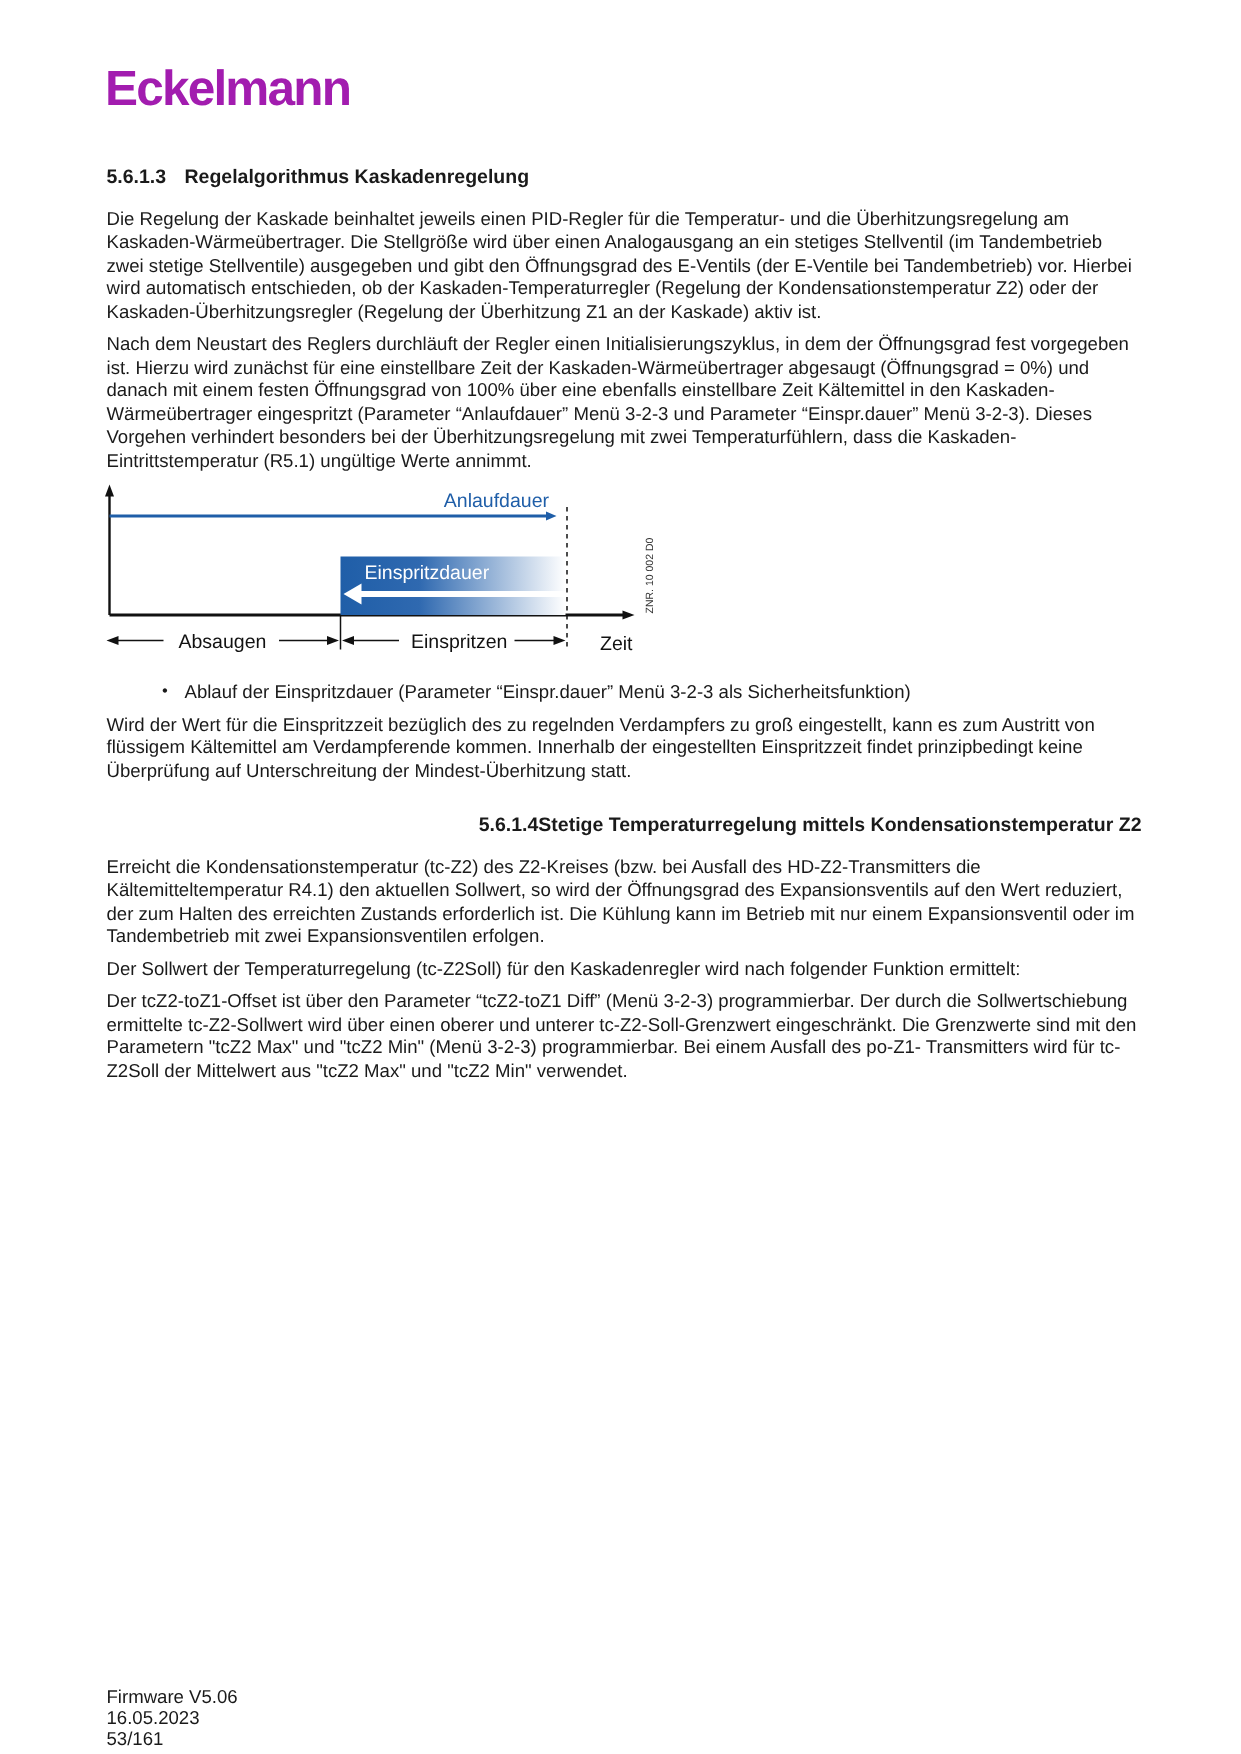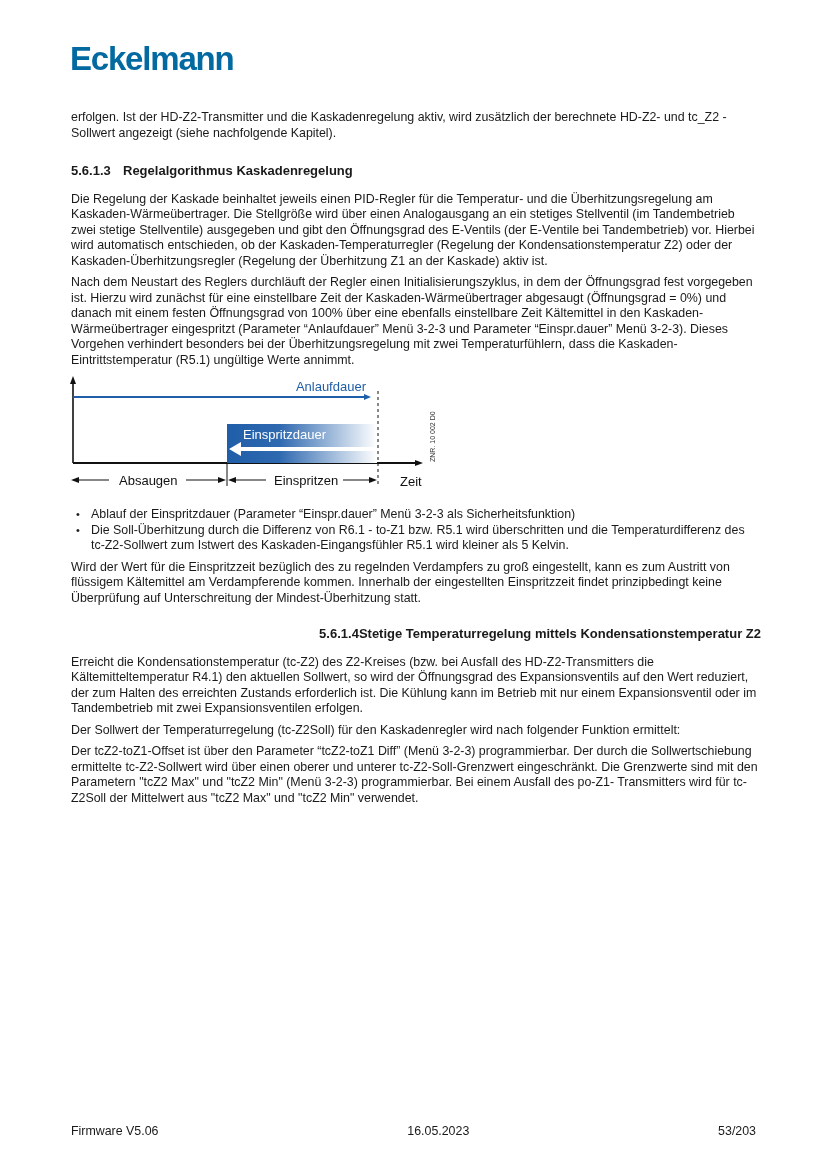--- a/index.html
+++ b/index.html
@@ -3,51 +3,50 @@
 <meta charset="utf-8">
 <style>
   html, body { margin: 0; padding: 0; background: #ffffff; }
   body {
     width: 827px; height: 1169px; position: relative; overflow: hidden;
     font-family: "Liberation Sans", sans-serif; color: #1a1a1a;
   }
   .logo {
     position: absolute; left: 70px; top: 40px;
     font-family: "Liberation Sans", sans-serif; font-weight: bold;
-    font-size: 33px; letter-spacing: -1.2px; color: #0369a1;
+    font-size: 33px; letter-spacing: -1.2px; color: #a21caf;
   }
   .content {
     position: absolute; left: 71px; top: 110px; width: 690px;
     font-size: 12.4px; line-height: 15.5px;
   }
   p { margin: 0 0 6px 0; }
   h2 {
     font-size: 13px; font-weight: bold; margin: 0; padding: 0;
   }
   h2 .num { display: inline-block; width: 52px; }
   h3 { font-size: 12.4px; font-weight: bold; margin: 0 0 4px 0; }
   ul { margin: 0 0 6px 0; padding: 0 0 0 20px; list-style: none; }
-  ul li { position: relative; }
+  ul li { position: relative; margin-left: 32px; }
   ul li::before {
     content: "\2022"; position: absolute; left: -15px; top: 0; font-size: 11px;
   }
   .diagram { position: relative; width: 700px; height: 127px; margin: 6px 0 6px -10px; }
   .footer {
     position: absolute; top: 1124px; left: 71px; width: 685px;
-    font-size: 12.4px; display: flex; justify-content: space-between;
+    font-size: 12.4px; display: flex;  flex-direction: column;
   }
   .footer span { display: inline-block; }
 </style>
 </head>
 <body>
 
 <div class="logo">Eckelmann</div>
 
 <div class="content">
-  <p style="margin-bottom:22px;">erfolgen. Ist der HD-Z2-Transmitter und die Kaskadenregelung aktiv, wird zusätzlich der berechnete HD-Z2- und tc_Z2 - Sollwert angezeigt (siehe nachfolgende Kapitel).</p>
 
   <h2 style="margin-bottom:13px;">
     <span class="num">5.6.1.3</span><span>Regelalgorithmus Kaskadenregelung</span>
   </h2>
 
   <p>Die Regelung der Kaskade beinhaltet jeweils einen PID-Regler für die Temperatur- und die Überhitzungsregelung am Kaskaden-Wärmeübertrager. Die Stellgröße wird über einen Analogausgang an ein stetiges Stellventil  (im Tandembetrieb zwei stetige Stellventile) ausgegeben und gibt den Öffnungsgrad des E-Ventils (der E-Ventile bei Tandembetrieb) vor. Hierbei wird automatisch entschieden, ob der Kaskaden-Temperaturregler (Regelung der Kondensationstemperatur Z2) oder der Kaskaden-Überhitzungsregler (Regelung der Überhitzung Z1 an der Kaskade) aktiv ist.</p>
   <p>Nach dem Neustart des Reglers durchläuft der Regler einen Initialisierungszyklus, in dem der Öffnungsgrad fest vorgegeben ist. Hierzu wird zunächst für eine einstellbare Zeit der Kaskaden-Wärmeübertrager abgesaugt (Öffnungsgrad = 0%) und danach mit einem festen Öffnungsgrad von 100% über eine ebenfalls einstellbare Zeit Kältemittel in den Kaskaden-Wärmeübertrager eingespritzt (Parameter “Anlaufdauer” Menü 3-2-3 und Parameter “Einspr.dauer” Menü 3-2-3). Dieses Vorgehen verhindert besonders bei der Überhitzungsregelung mit zwei Temperaturfühlern, dass die Kaskaden-Eintrittstemperatur (R5.1) ungültige Werte annimmt.</p>
 
   <div class="diagram">
     <svg width="400" height="127" viewBox="0 0 400 127">
@@ -88,30 +87,29 @@
       <text x="182" y="65" font-family="Liberation Sans, sans-serif" font-size="13" fill="#ffffff">Einspritzdauer</text>
       <text x="58" y="111" font-family="Liberation Sans, sans-serif" font-size="13" fill="#111">Absaugen</text>
       <text x="213" y="111" font-family="Liberation Sans, sans-serif" font-size="13" fill="#111">Einspritzen</text>
       <text x="339" y="112" font-family="Liberation Sans, sans-serif" font-size="13" fill="#111">Zeit</text>
       <text x="0" y="0" transform="translate(374,88) rotate(-90)" font-family="Liberation Sans, sans-serif" font-size="7" fill="#333">ZNR. 10 002 D0</text>
     </svg>
   </div>
 
   <ul>
     <li>Ablauf der Einspritzdauer (Parameter “Einspr.dauer” Menü 3-2-3 als Sicherheitsfunktion)</li>
-    <li>Die Soll-Überhitzung durch die Differenz von R6.1 - to-Z1 bzw. R5.1 wird überschritten und die Temperaturdifferenz des tc-Z2-Sollwert zum Istwert des Kaskaden-Eingangsfühler R5.1 wird kleiner als 5 Kelvin.</li>
   </ul>
   <p style="margin-bottom:20px;">Wird der Wert für die Einspritzzeit bezüglich des zu regelnden Verdampfers zu groß eingestellt, kann es zum Austritt von flüssigem Kältemittel am Verdampferende kommen. Innerhalb der eingestellten Einspritzzeit findet prinzipbedingt keine Überprüfung auf Unterschreitung der Mindest-Überhitzung statt.</p>
 
   <h2 style="margin-bottom:13px;text-align:right;">
     <span class="num">5.6.1.4</span><span>Stetige Temperaturregelung mittels Kondensationstemperatur Z2</span>
   </h2>
 
   <p>Erreicht die Kondensationstemperatur (tc-Z2) des  Z2-Kreises (bzw. bei Ausfall des HD-Z2-Transmitters die Kältemitteltemperatur R4.1) den aktuellen Sollwert, so wird der Öffnungsgrad des Expansionsventils auf den Wert reduziert, der zum Halten des erreichten Zustands erforderlich ist. Die Kühlung kann im Betrieb mit nur einem Expansionsventil oder im Tandembetrieb mit zwei Expansionsventilen erfolgen.</p>
   <p>Der Sollwert der Temperaturregelung (tc-Z2Soll) für den Kaskadenregler wird nach folgender Funktion ermittelt:</p>
   <p>Der tcZ2-toZ1-Offset ist über den Parameter “tcZ2-toZ1 Diff” (Menü 3-2-3) programmierbar. Der durch die Sollwertschiebung ermittelte tc-Z2-Sollwert wird über einen oberer und unterer tc-Z2-Soll-Grenzwert eingeschränkt. Die Grenzwerte sind mit den Parametern "tcZ2 Max" und "tcZ2 Min" (Menü 3-2-3) programmierbar. Bei einem Ausfall des po-Z1- Transmitters wird für tc-Z2Soll der Mittelwert aus "tcZ2 Max" und "tcZ2 Min" verwendet.</p>
 </div>
 
 <div class="footer">
   <span>Firmware V5.06</span>
   <span>16.05.2023</span>
-  <span>53/203</span>
+  <span>53/161</span>
 </div>
 
 </body></html>

